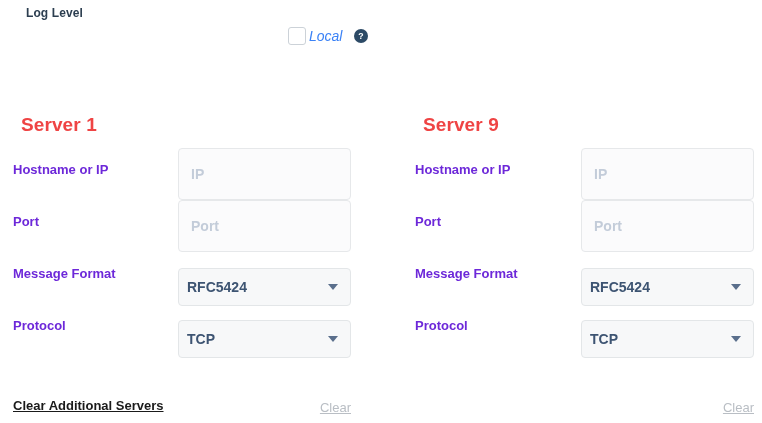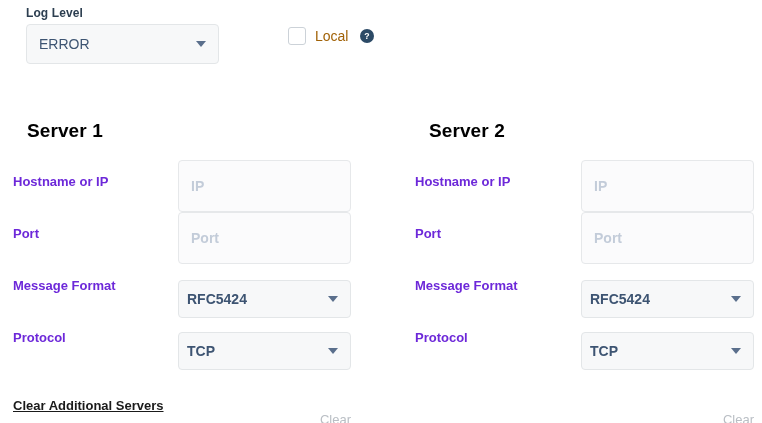--- a/index.html
+++ b/index.html
@@ -77,45 +77,46 @@
   .checkbox {
     width: 18px;
     height: 18px;
     border: 1px solid #ccd2d8;
     border-radius: 3px;
     background: #ffffff;
     flex: 0 0 auto;
   }
   .checkbox-label {
     font-size: 14px;
-    color: #a16207;
-    margin-left: 9px;
-    white-space: nowrap;
+    color: #3b82f6;
+    margin-left: 3px;
+    white-space: nowrap;
+    font-style: italic;
   }
   .help-icon {
     margin-left: 12px;
     width: 14px;
     height: 14px;
     flex: 0 0 auto;
     display: block;
   }
 
   
   .server-col {
     position: absolute;
     top: 104px;
   }
   #server-col-1 { left: 13px;  width: 338px; }
   #server-col-2 { left: 415px; width: 339px; }
 
   .server-title {
     font-size: 19px;
     font-weight: bold;
-    color: #000000;
-    margin: 14px;
+    color: #ef4444;
+    margin: 8px;
     padding: 0;
     height: 28px;
     line-height: 26px;
     letter-spacing: 0.1px;
   }
 
   .form-row {
     position: relative;
     height: 52px;
   }
@@ -192,24 +193,20 @@
     white-space: nowrap;
   }
 </style>
 </head>
 <body>
 
 <div class="top-row">
 
   <div class="field-label-small">Log Level</div>
 
-  <div class="select-box" id="loglevel-select">
-    <span class="sel-value">ERROR</span>
-    <span class="caret"></span>
-  </div>
 
   <div class="checkbox-group">
     <div class="checkbox"></div>
     <span class="checkbox-label">Local</span>
     <svg class="help-icon" viewBox="0 0 16 16">
       <circle cx="8" cy="8" r="8" fill="#2c4a66"></circle>
       <text x="8" y="11.6" text-anchor="middle" font-family="Liberation Sans, sans-serif" font-size="10" font-weight="bold" fill="#ffffff">?</text>
     </svg>
   </div>
 </div>
@@ -242,21 +239,21 @@
       <span class="caret"></span>
     </div>
   </div>
 
   <div class="clear-row">
     <span class="clear-link">Clear</span>
   </div>
 </div>
 
 <div class="server-col" id="server-col-2">
-  <div class="server-title">Server 2</div>
+  <div class="server-title">Server 9</div>
 
   <div class="form-row">
     <span class="row-label">Hostname or IP</span>
     <input class="text-input control" type="text" placeholder="IP" style="">
   </div>
 
   <div class="form-row">
     <span class="row-label">Port</span>
     <input class="text-input control" type="text" placeholder="Port" style="">
   </div>

